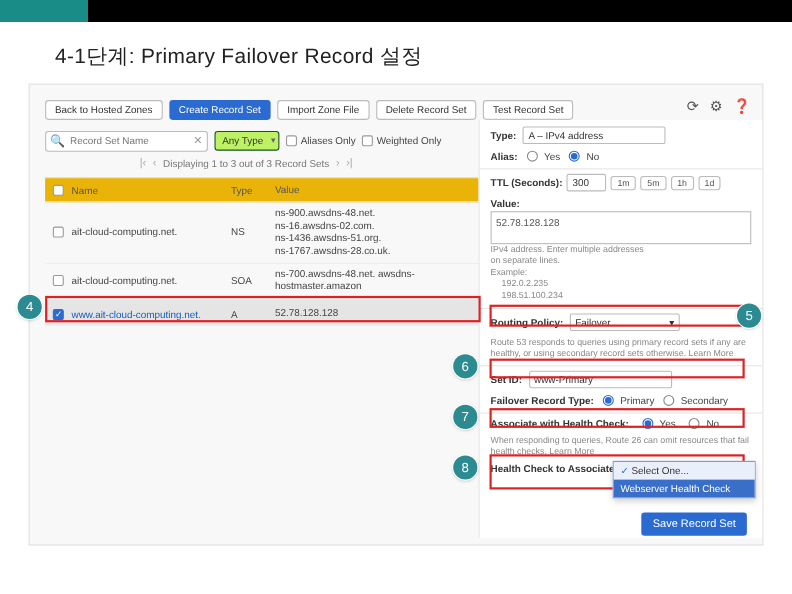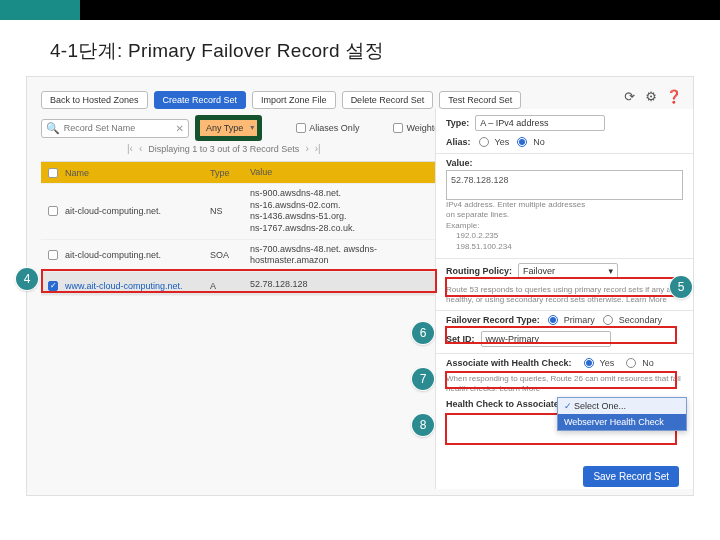--- a/index.html
+++ b/index.html
@@ -12,23 +12,23 @@
   .toolbar { position: absolute; left: 0; top: 6px; width: 100%; height: 26px; padding-left: 14px; display: flex; gap: 6px; align-items: flex-end; }
   .btn { background: #fff; border: 1px solid #bbb; border-radius: 3px; padding: 3px 8px; font-size: 9px; color: #333; cursor: pointer; }
   .btn.primary { background: #2b6bd1; color: #fff; border-color: #2b6bd1; }
   .minibtn { background: #fff; border: 1px solid #bbb; border-radius: 3px; padding: 1px 5px; font-size: 8px; color: #555; }
   .tool-icons { position: absolute; right: 10px; top: 12px; display: flex; gap: 10px; color: #555; font-size: 13px; }
   .filters { position: absolute; left: 14px; top: 38px; height: 26px; display: flex; gap: 6px; align-items: center; }
   .search { display: flex; align-items: center; border: 1px solid #bbb; border-radius: 3px; background: #fff; padding: 2px 4px; width: 148px; }
   .search .sicon { color: #999; font-size: 11px; margin-right: 4px; }
   .search input { border: none; outline: none; font-size: 9px; width: 100%; color: #666; }
   .search .xicon { color: #999; font-size: 10px; }
-  .select { border: 5px solid #14532d; border-radius: 3px; background: #fdba74; padding: 3px 14px 3px 6px; font-size: 9px; color: #333; position: relative; }
+  .select { border: 1px solid #14532d; border-radius: 3px; background: #bef264; padding: 3px 14px 3px 6px; font-size: 9px; color: #333; position: relative; }
   .select::after { content: '▾'; position: absolute; right: 3px; top: 3px; color: #666; font-size: 8px; }
-  .chk-lbl { display: flex; align-items: flex-end; gap: 3px; font-size: 9px; color: #444; margin-left: 28px; }
+  .chk-lbl { display: flex; align-items: flex-end; gap: 3px; font-size: 9px; color: #444; }
   .chk { width: 10px; height: 10px; border: 1px solid #999; border-radius: 2px; background: #fff; }
   .pager { position: absolute; left: 100px; top: 66px; font-size: 9px; color: #777; display: flex; gap: 6px; align-items: center; }
   .pager .nav { color: #aaa; font-size: 10px; }
   .tbl { position: absolute; left: 14px; top: 84px; width: 400px; border-top: 1px solid #ddd; }
   .thead, .trow { display: flex; align-items: center; font-size: 9px; border-bottom: 1px solid #eee; }
   .thead { color: #555; font-weight: 500; height: 22px; background: #eab308; }
   .trow { min-height: 24px; color: #444; padding: 4px 0; }
   .c-chk { width: 24px; display: flex; justify-content: center; }
   .c-name { width: 145px; }
   .c-type { width: 40px; }
@@ -152,52 +152,60 @@
         <span class="radio-row">
             <span class="radio"></span>
             <span class="rlbl">Yes</span>
           </span>
         <span class="radio-row">
             <span class="radio on"></span>
             <span class="rlbl">No</span>
           </span>
       </div>
       <div class="sep"></div>
+      <div class="field" style="display:flex;gap:4px;align-items:center">
+        <span class="flbl">TTL (Seconds):</span>
+        <span class="sel-input" style="width:36px">300</span>
+        <span class="minibtn">1m</span>
+        <span class="minibtn">5m</span>
+        <span class="minibtn">1h</span>
+        <span class="minibtn">1d</span>
+      </div>
       <div class="field">
         <div class="flbl" style="display:block;margin-bottom:2px">Value:</div>
         <div class="valbox">52.78.128.128</div>
         <div class="hint">
           <span>IPv4 address. Enter multiple addresses</span><br>
           <span>on separate lines.</span><br>
           <span>Example:</span><br>
           <span style="padding-left:10px">192.0.2.235</span><br>
           <span style="padding-left:10px">198.51.100.234</span>
         </div>
       </div>
       <div class="sep"></div>
       <div class="field" style="display:flex;gap:6px;align-items:center">
         <span class="flbl">Routing Policy:</span>
         <span class="sel-input" style="width:100px;position:relative"><span>Failover</span><span style="position:absolute;right:4px">▾</span></span>
       </div>
       <div class="hint" style="margin-bottom:4px">Route 53 responds to queries using primary record sets if any are healthy, or using secondary record sets otherwise. Learn More</div>
       <div class="sep"></div>
-      <div class="field" style="display:flex;gap:8px;align-items:center">
-        <span class="flbl">Failover Record Type:</span>
-        <span class="radio-row">
-            <span class="radio on"></span>
-            <span class="rlbl">Primary</span>
-          </span>
-        <span class="radio-row">
-            <span class="radio"></span>
-            <span class="rlbl">Secondary</span>
-          </span>
-      </div>
       <div class="field" style="display:flex;gap:6px;align-items:center">
         <span class="flbl">Set ID:</span>
         <span class="sel-input" style="width:130px">www-Primary</span>
+      </div>
+      <div class="field" style="display:flex;gap:8px;align-items:center">
+        <span class="flbl">Failover Record Type:</span>
+        <span class="radio-row">
+            <span class="radio on"></span>
+            <span class="rlbl">Primary</span>
+          </span>
+        <span class="radio-row">
+            <span class="radio"></span>
+            <span class="rlbl">Secondary</span>
+          </span>
       </div>
       <div class="sep"></div>
       <div class="field" style="display:flex;gap:12px;align-items:center">
         <span class="flbl">Associate with Health Check:</span>
         <span class="radio-row">
             <span class="radio on"></span>
             <span class="rlbl">Yes</span>
           </span>
         <span class="radio-row">
             <span class="radio"></span>

